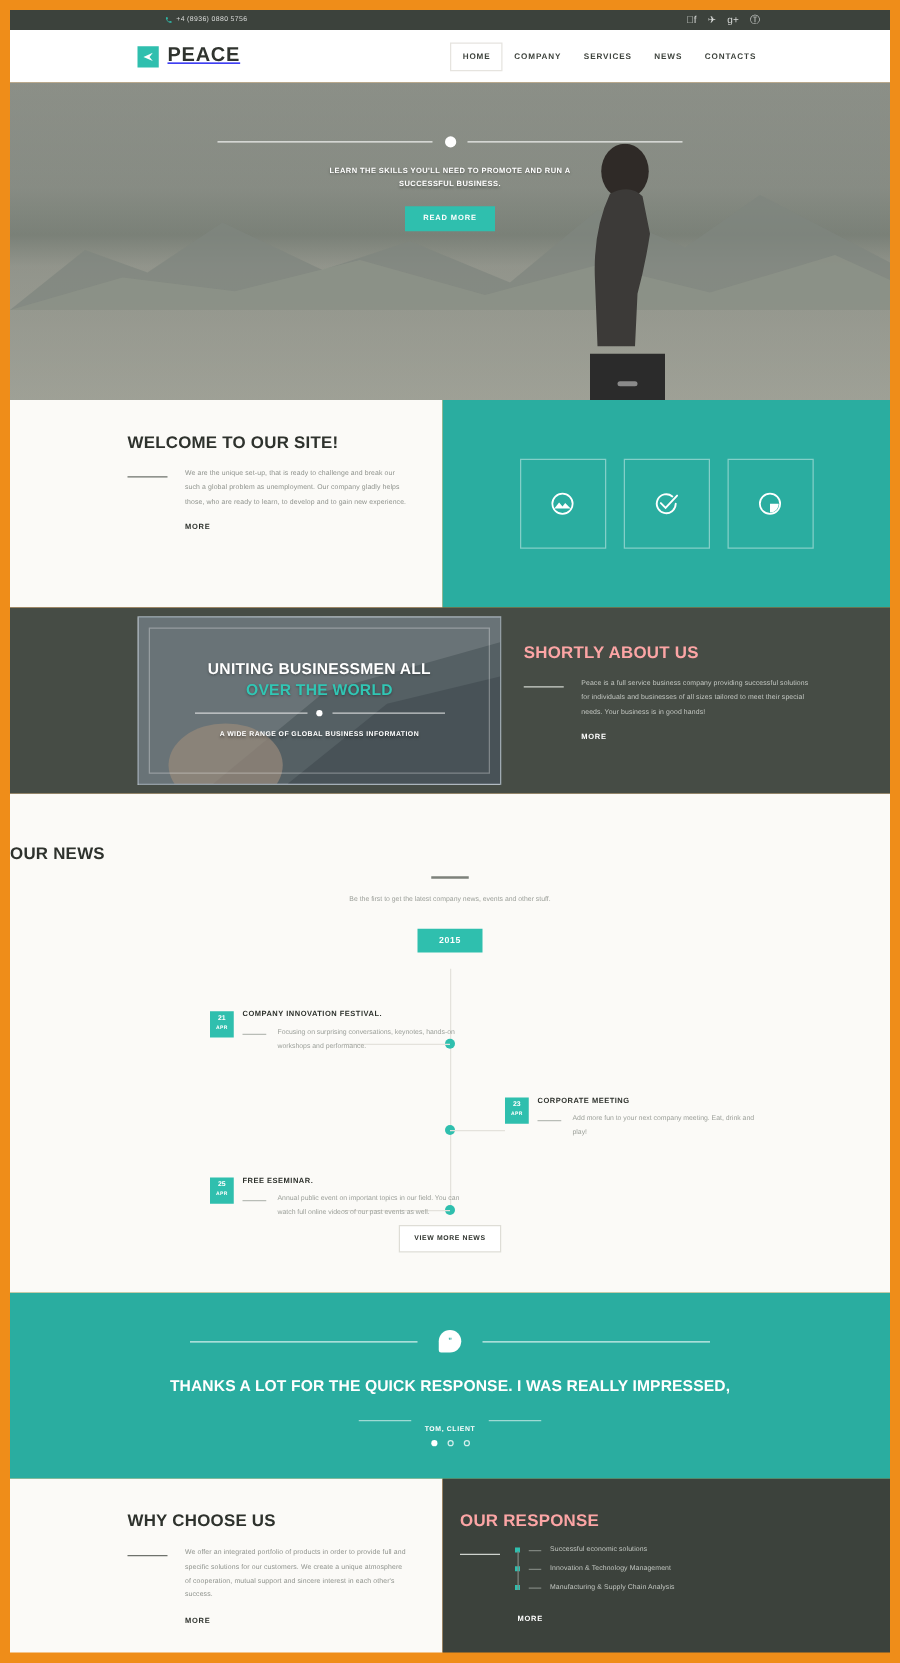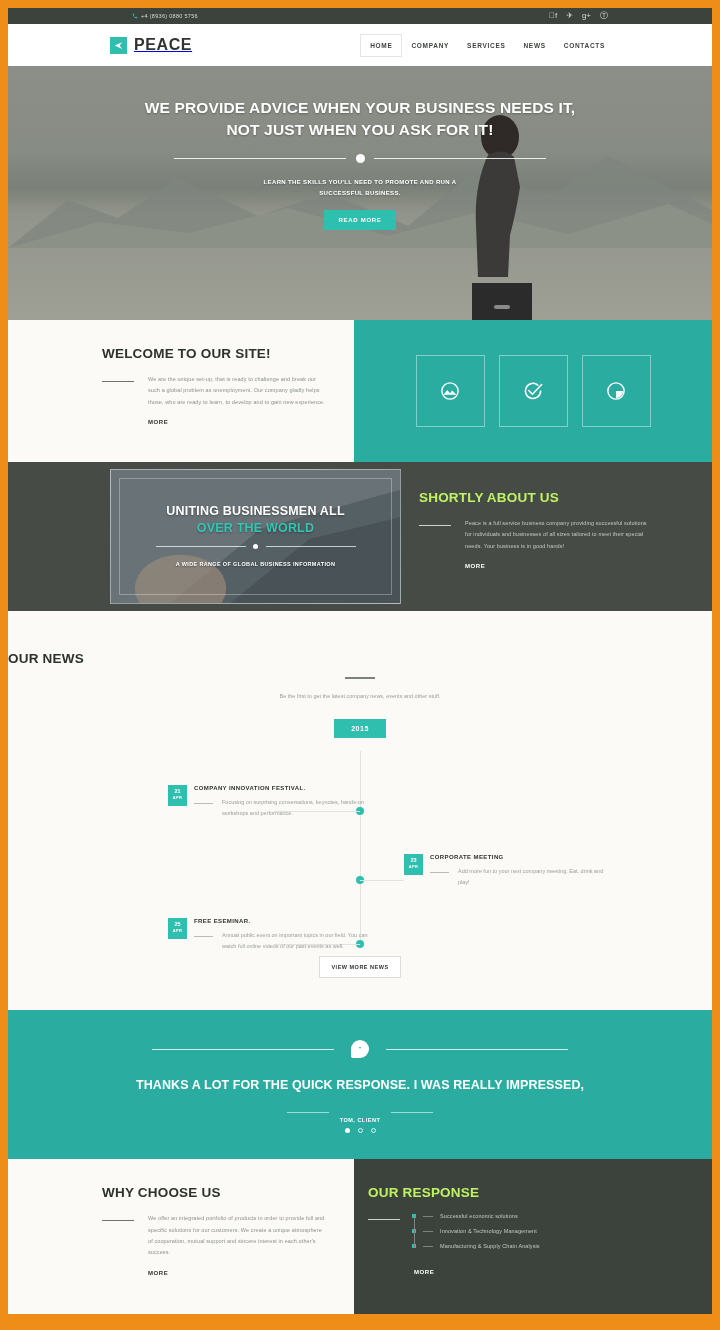--- a/index.html
+++ b/index.html
@@ -51,25 +51,25 @@
   .hero-sep .ln.l { left:0; width:172px; }
   .hero-sep .ln.r { right:0; width:172px; }
   .hero-sep .dot { position:absolute; left:50%; top:0; margin-left:-4.5px; width:9px; height:9px;
                    border-radius:50%; background:#fff; }
   .hero-sub { margin:14px auto 0; width:232px; color:#fff; font-size:6px; font-weight:bold;
               line-height:1.85; letter-spacing:.35px; text-shadow:0 1px 2px rgba(0,0,0,.35); }
   .btn-teal { display:inline-block; margin-top:11px; background:#2fbfae; color:#fff;
     font-size:6px; font-weight:bold; letter-spacing:.7px; padding:7px 15px; text-decoration:none; }
 
   
-  .welcome { display:flex; height:142px; }
+  .welcome { display:flex; height:166px; }
   .welcome-l { width:346px; background:#fbfaf7; padding:26px 26px 0 94px; }
   .welcome-r { flex:1; background:#2aada0; display:flex; align-items:center; justify-content:center; gap:14px; }
   h2.sec { font-size:13.5px; font-weight:bold; color:#2e322d; letter-spacing:.2px; }
-  h2.sec.light { color:#bef264; }
+  h2.sec.light { color:#fca5a5; }
   .txtrow { display:flex; margin-top:13px; gap:14px; }
   .dash { width:32px; height:1px; background:#6e726c; margin-top:7px; flex:none; }
   .dash.light { background:#cfd3ce; }
   .body-txt { font-size:5.5px; line-height:2.05; color:#8d918b; letter-spacing:.1px; }
   .body-txt.light { color:#c4c8c3; }
   .more { display:inline-block; margin-top:11px; margin-left:46px; font-size:6px; font-weight:bold;
           letter-spacing:.6px; color:#2e322d; text-decoration:none; }
   .more.light { color:#fff; }
   .icobox { width:69px; height:72px; border:1px solid rgba(255,255,255,.42);
             display:flex; align-items:center; justify-content:center; }
@@ -201,24 +201,20 @@
       <path d="M0 110 L60 62 L110 80 L170 40 L250 78 L320 55 L400 88 L470 30 L540 60 L600 18 L704 72 L704 110Z" fill="#7f867f" opacity=".75"></path>
       <path d="M0 110 L90 84 L180 95 L280 70 L380 98 L470 74 L560 96 L660 66 L704 86 L704 110Z" fill="#8e9489" opacity=".7"></path>
     </svg>
     <svg class="fig" viewBox="0 0 110 205" preserveAspectRatio="none">
       <ellipse cx="62" cy="22" rx="19" ry="22" fill="#2f2a27"></ellipse>
       <path d="M50 40 q16 -8 26 2 l6 30 q-4 26 -10 48 l-2 42 h-30 l-2-52 q-2-40 12-70z" fill="#3c3a38"></path>
       <rect x="34" y="168" width="60" height="37" fill="#2b2b2b"></rect>
       <rect x="56" y="190" width="16" height="4" rx="2" fill="#8a8a8a"></rect>
     </svg>
     <div class="hero-content">
-      <h1>
-        <span>WE PROVIDE ADVICE WHEN YOUR BUSINESS NEEDS IT,</span><br>
-        <span>NOT JUST WHEN YOU ASK FOR IT!</span>
-      </h1>
       <div class="hero-sep">
         <i class="ln l"></i>
             <i class="dot"></i>
             <i class="ln r"></i>
       </div>
       <p class="hero-sub">LEARN THE SKILLS YOU'LL NEED TO PROMOTE AND RUN A SUCCESSFUL BUSINESS.</p>
       <a class="btn-teal" href="#">READ MORE</a>
     </div>
   </div>
 

